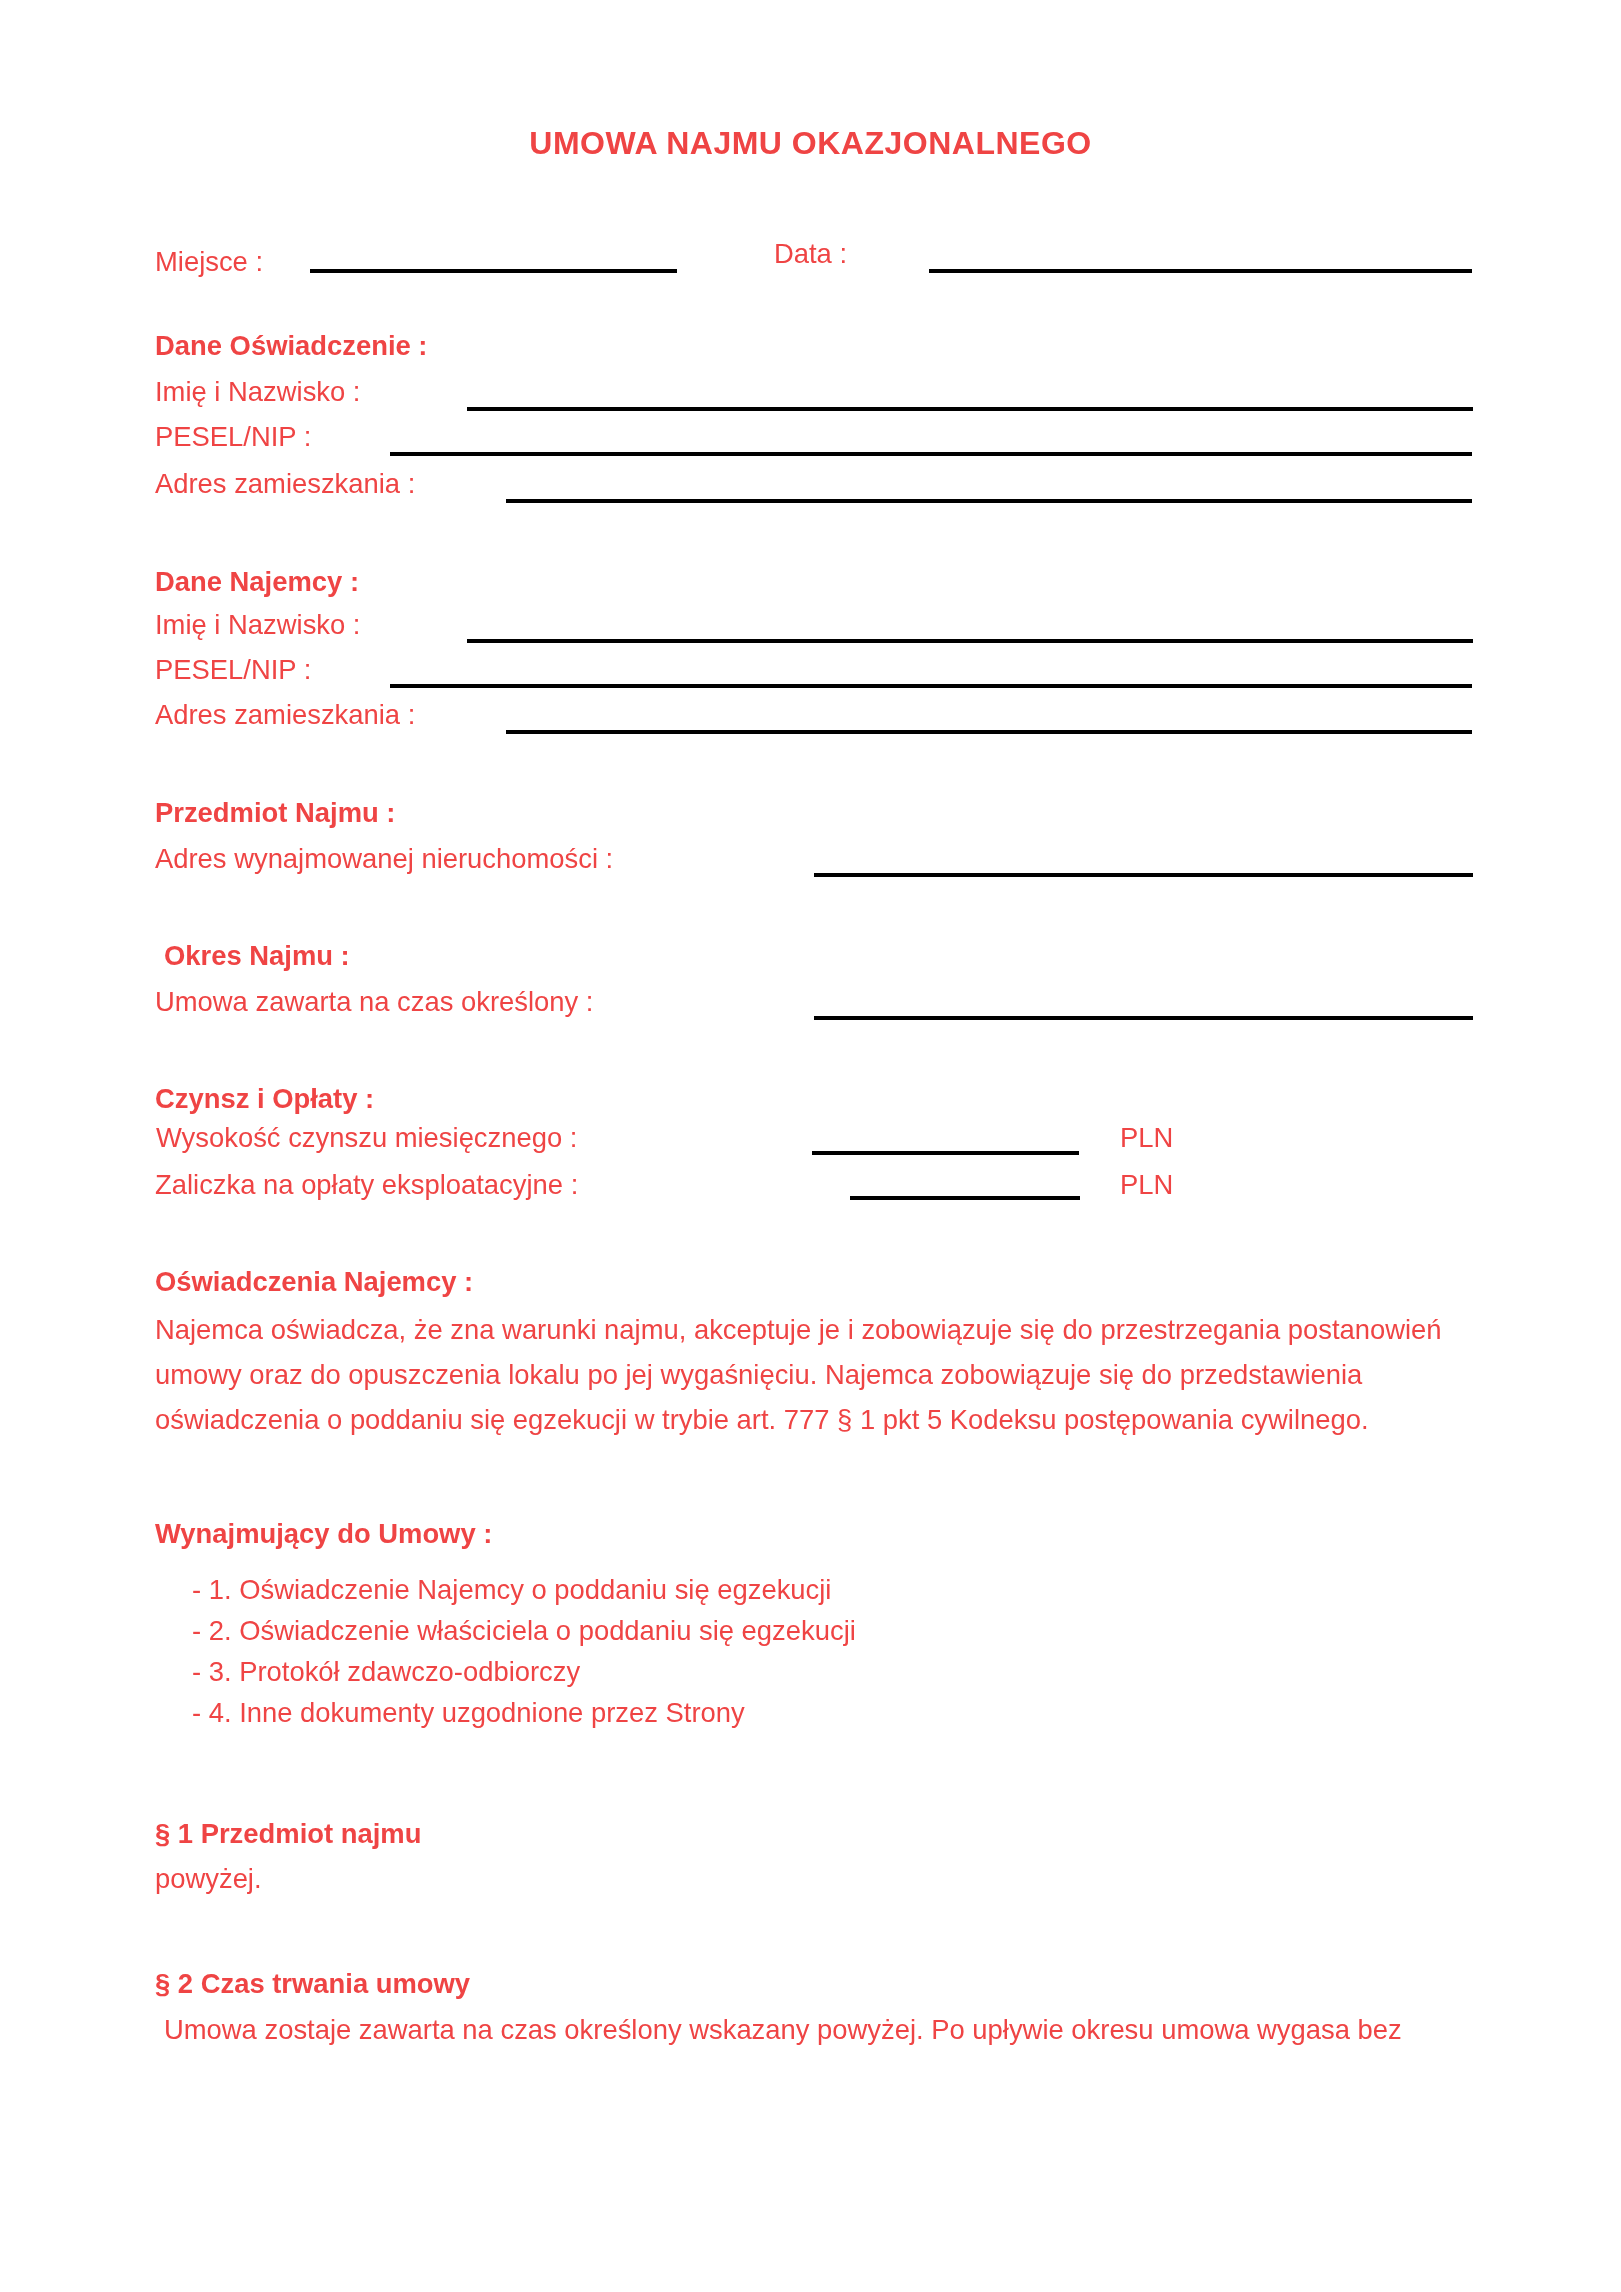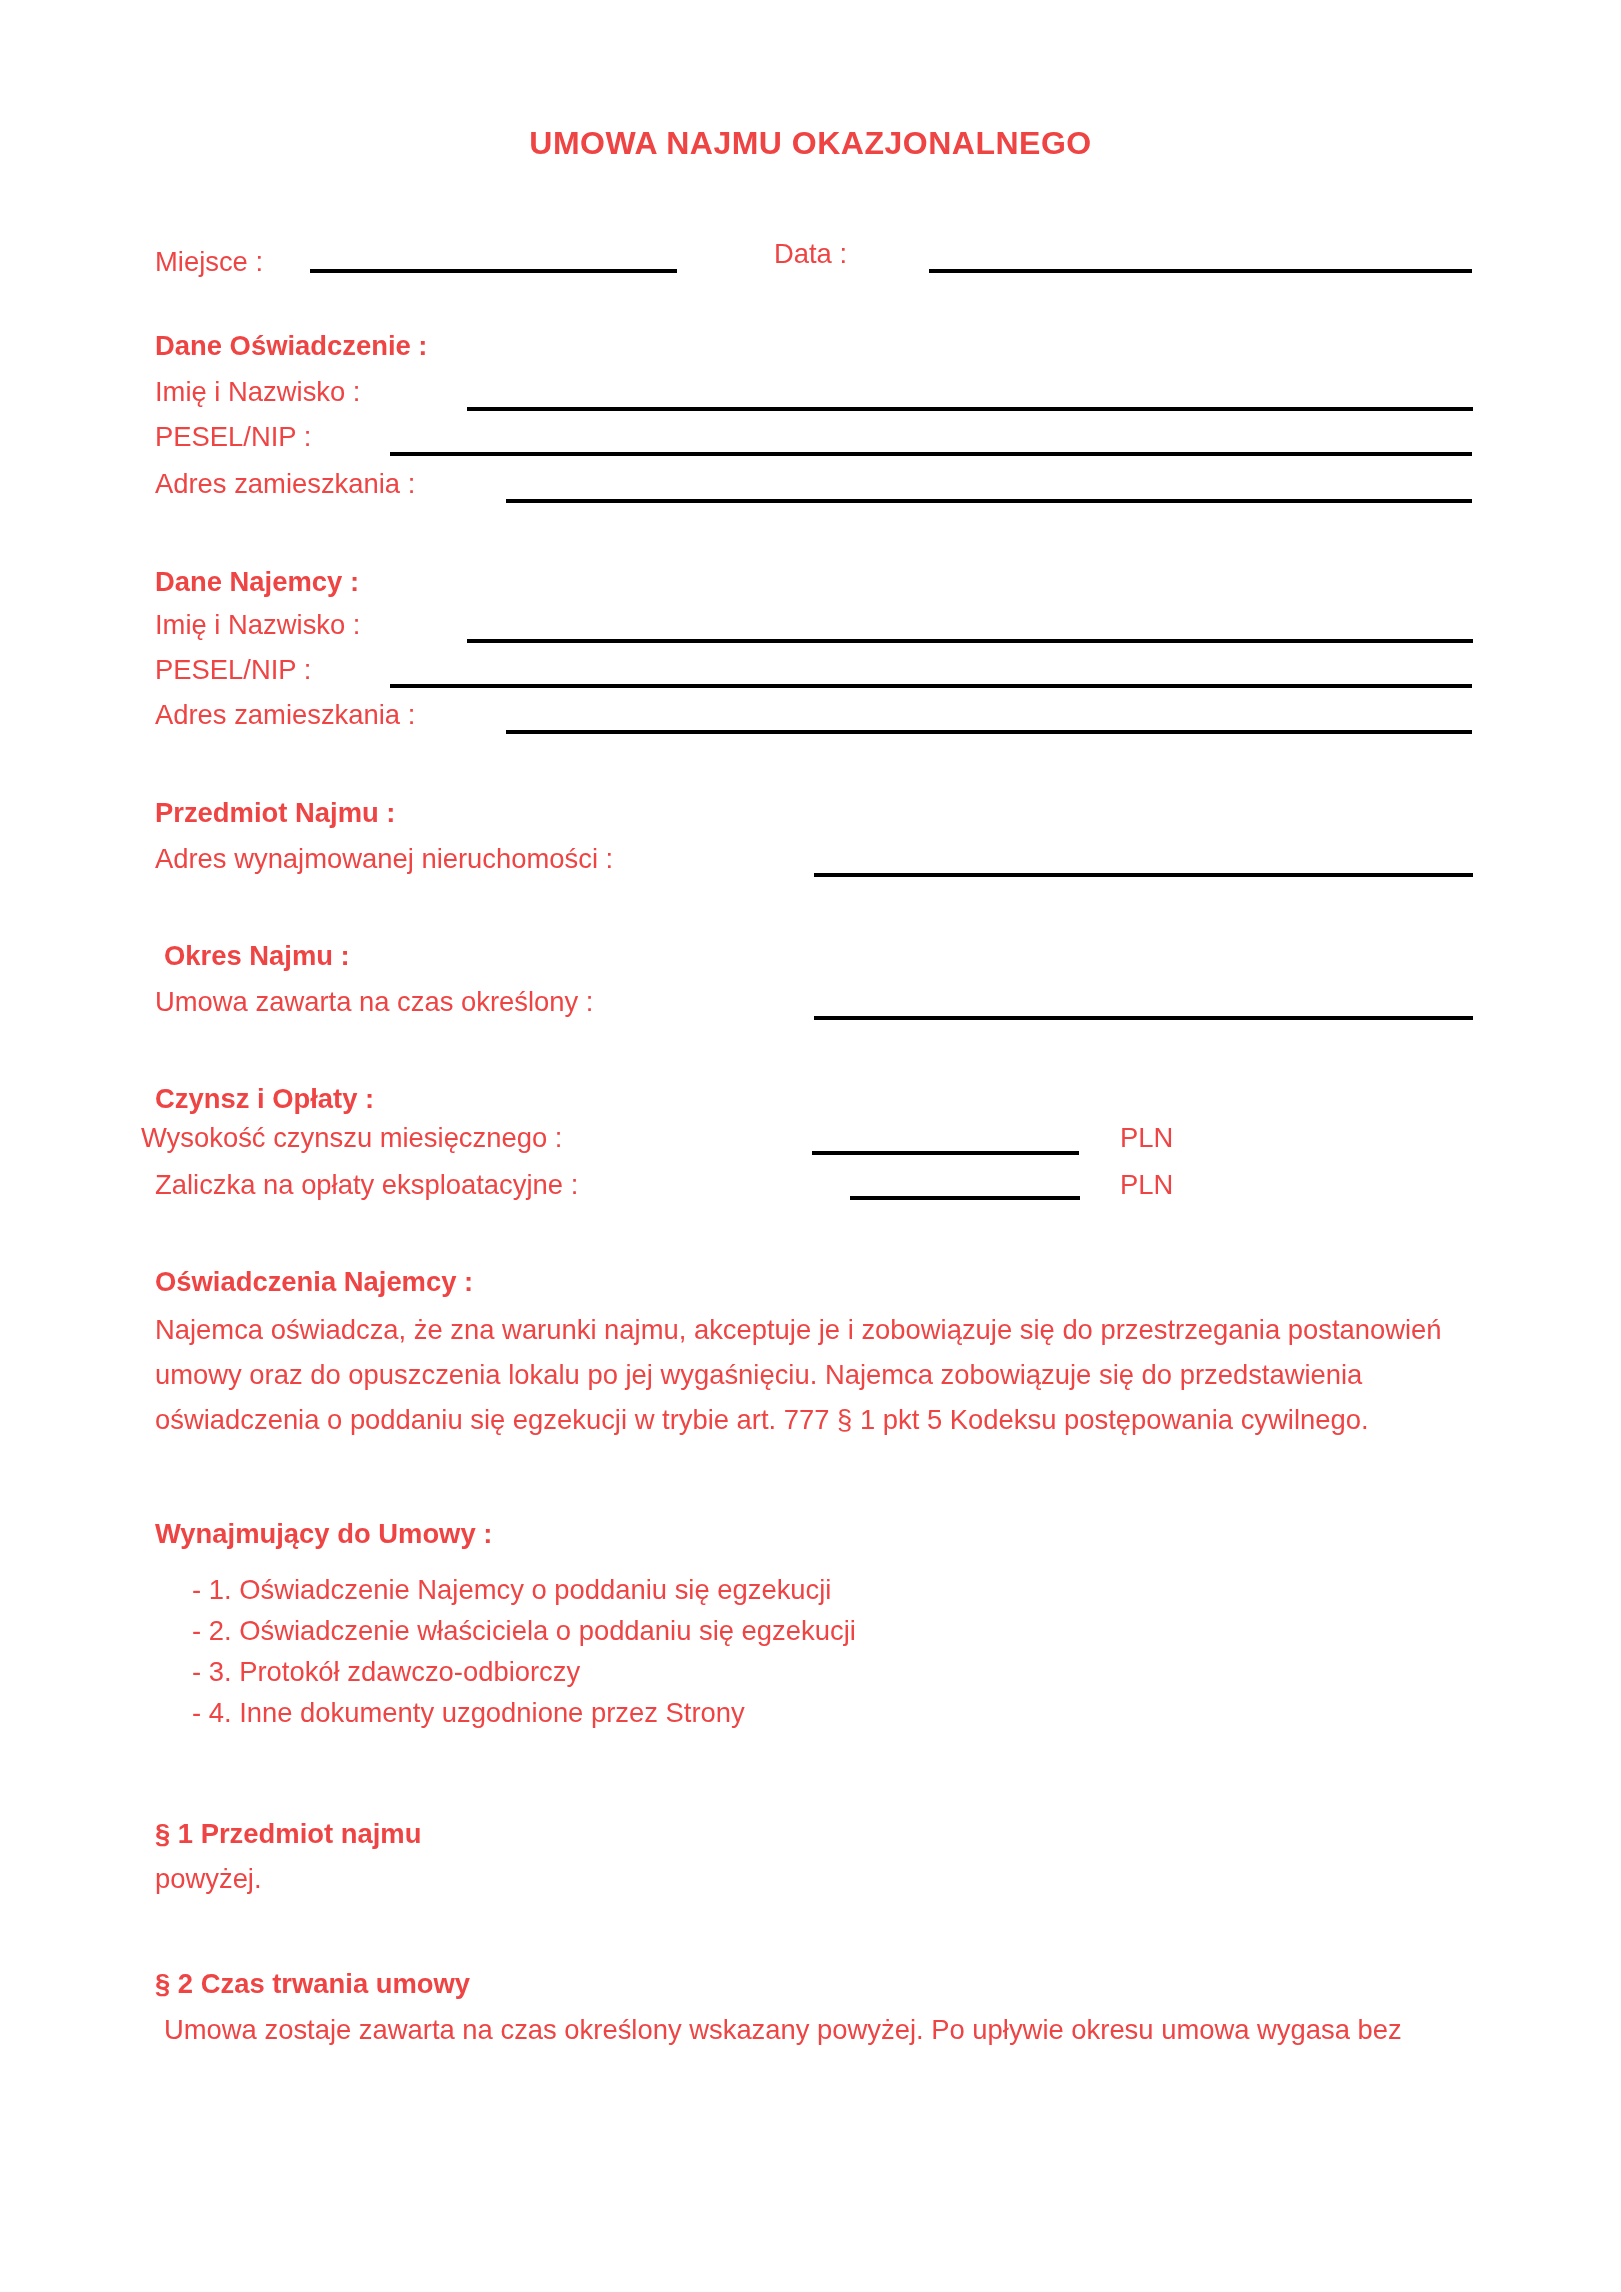--- a/index.html
+++ b/index.html
@@ -66,21 +66,21 @@
 
   <div class="abs heading" style="left:155px; top:796px;">Przedmiot Najmu :</div>
   <div class="abs label" style="left:155px; top:842px;">Adres wynajmowanej nieruchomości :</div>
   <div class="abs fill-line" style="left:814px; top:873px; width:659px;"></div>
 
   <div class="abs heading" style="left:164px; top:939px;">Okres Najmu :</div>
   <div class="abs label" style="left:155px; top:985px;">Umowa zawarta na czas określony :</div>
   <div class="abs fill-line" style="left:814px; top:1016px; width:659px;"></div>
 
   <div class="abs heading" style="left:155px; top:1082px;">Czynsz i Opłaty :</div>
-  <div class="abs label" style="left:141px; top:1121px;">Wysokość czynszu miesięcznego :</div>
+  <div class="abs label" style="left:156px; top:1121px;">Wysokość czynszu miesięcznego :</div>
   <div class="abs fill-line" style="left:812px; top:1151px; width:267px;"></div>
   <div class="abs label" style="left:1120px; top:1121px;">PLN</div>
   <div class="abs label" style="left:155px; top:1168px;">Zaliczka na opłaty eksploatacyjne :</div>
   <div class="abs fill-line" style="left:850px; top:1196px; width:230px;"></div>
   <div class="abs label" style="left:1120px; top:1168px;">PLN</div>
 
   <div class="abs heading" style="left:155px; top:1265px;">Oświadczenia Najemcy :</div>
   <div class="abs para" style="left:155px; top:1307px; width:1333px;">
     <div>Najemca oświadcza, że zna warunki najmu, akceptuje je i zobowiązuje się do przestrzegania postanowień</div>
     <div>umowy oraz do opuszczenia lokalu po jej wygaśnięciu. Najemca zobowiązuje się do przedstawienia</div>

